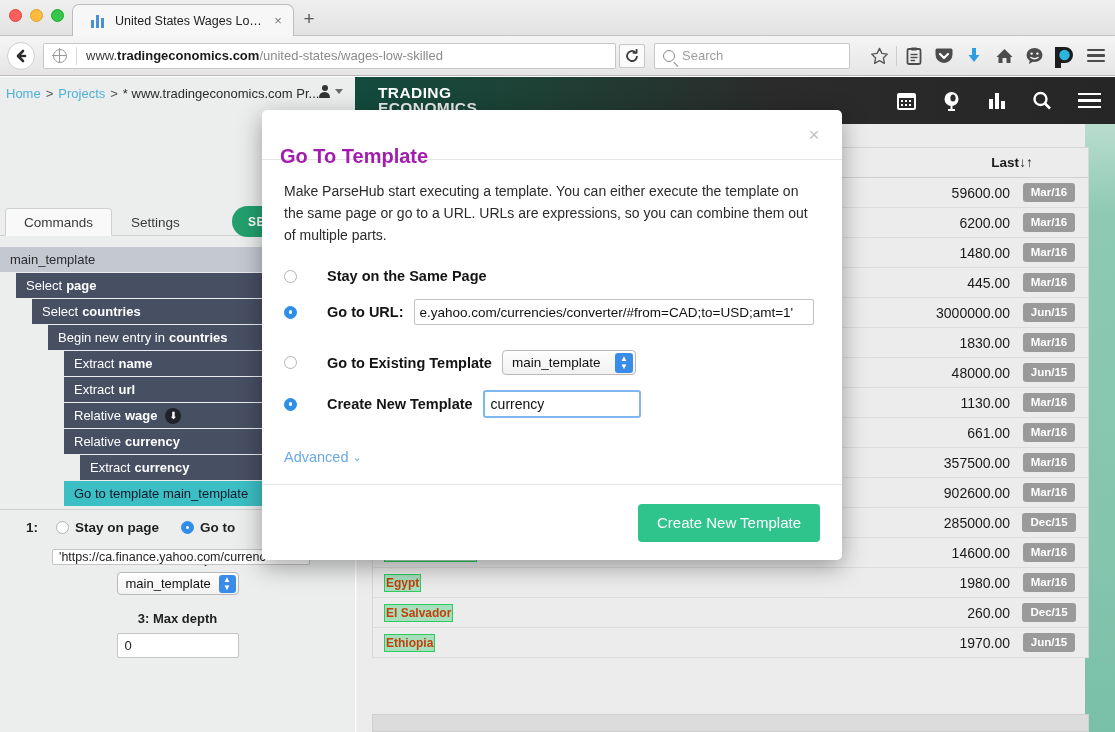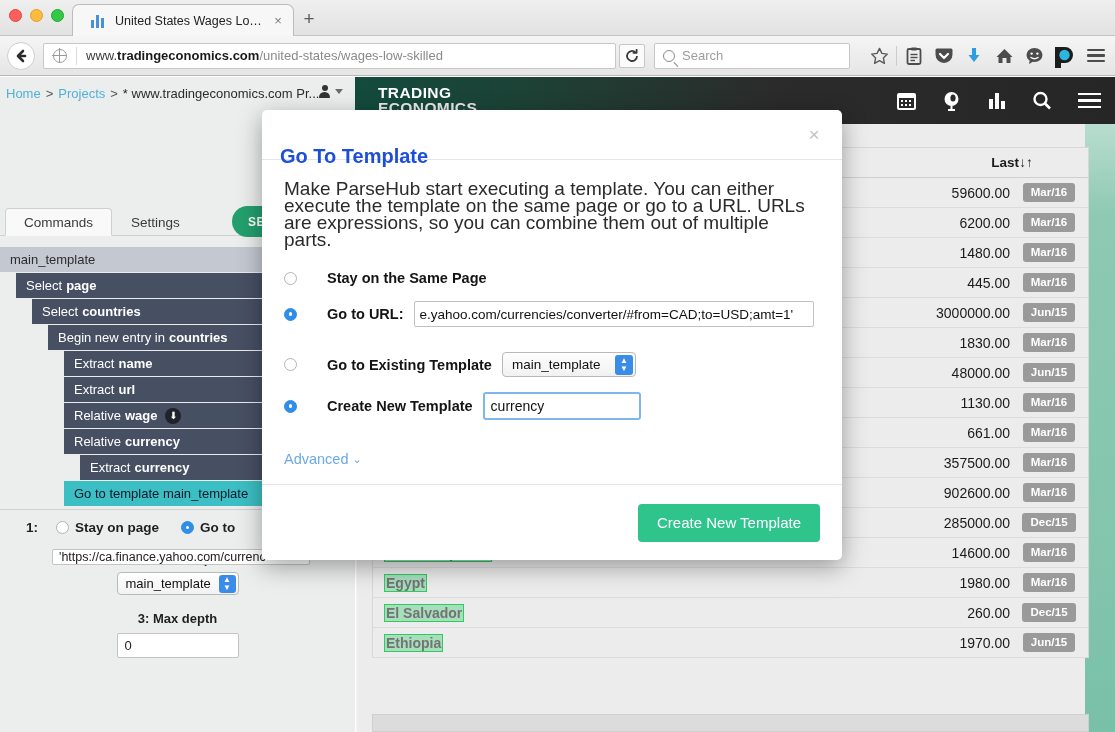--- a/index.html
+++ b/index.html
@@ -242,21 +242,21 @@
   }
   .te-thead {
     height: 30px; display: flex; align-items: center;
     background: #ececec; border-bottom: 1px solid #cfcfcf;
   }
   .te-th-last { margin-left: auto; width: 152px; text-align: center; font-size: 13.5px; font-weight: 700; color: #1c1c1c; }
   .te-tr {
     height: 30px; display: flex; align-items: center;
     border-bottom: 1px solid #dcdcdc; background: #ececec;
   }
-  .te-td-country { padding-left: 11px; font-size: 14px; font-weight: 700; color: #737373; }
+  .te-td-country { padding-left: 11px; font-size: 12px; font-weight: 700; color: #c2410c; }
   .te-td-country span.hl {
     background: rgba(124, 214, 160, .62);
     border: 1.5px solid #2ecc5e;
     padding: 0 1px; display: inline-block; line-height: 16px;
   }
   .te-td-last { margin-left: auto; width: 128px; text-align: right; font-size: 14px; color: #1a1a1a; }
   .te-td-date { width: 78px; display: flex; justify-content: center; }
   .te-badge {
     background: #9a9a9a; color: #fff; font-size: 11.5px; font-weight: 700;
     border-radius: 3px; padding: 3px 8px; line-height: 1.1;
@@ -269,27 +269,27 @@
   
   .modal-shadow {
     position: absolute; left: 262px; top: 110px; width: 580px; height: 450px;
     background: #fff; border-radius: 5px;
     box-shadow: 0 7px 24px rgba(0,0,0,.35);
   }
   .modal-header {
     height: 50px; border-bottom: 1px solid #e5e5e5; display: flex;
     align-items: center; padding: 0 18px;
   }
-  .modal-title { font-size: 20px; font-weight: 700; color: #1d4ed8; margin-top: 44px; }
+  .modal-title { font-size: 20px; font-weight: 700; color: #a21caf; margin-top: 44px; }
   .modal-close {
     margin-left: auto; font-size: 19px; color: #c2c2c2; line-height: 1;
     width: 20px; text-align: center;
   }
   .modal-body { padding: 20px 22px 0 22px; }
-  .modal-desc { font-size: 19px; line-height: 17px; color: #2b2b2b; margin: 0 0 22px 0; }
+  .modal-desc { font-size: 14px; line-height: 22px; color: #2b2b2b; margin: 0 0 22px 0; }
 
   .opt-row { display: flex; align-items: center; margin-bottom: 15px; }
   .opt-row.spaced { margin-bottom: 25px; }
   .opt-label { font-size: 14.5px; font-weight: 700; color: #141414; white-space: nowrap; margin-left: 24px; }
   .modal-url-input {
     margin-left: 10px; width: 400px; height: 26px; background: #fff;
     border: 1px solid #c2c2c2; border-radius: 2px;
     display: flex; align-items: center; padding-left: 5px;
     font-size: 13.5px; color: #111; white-space: nowrap; overflow: hidden;
   }

